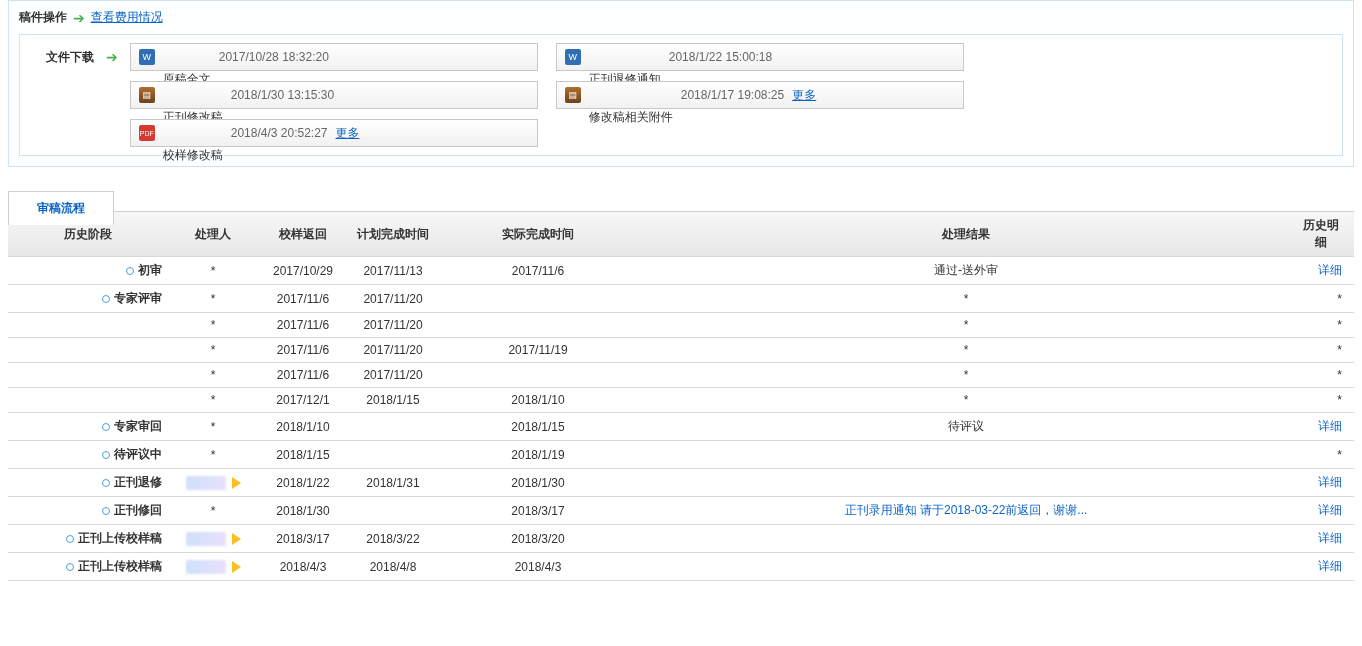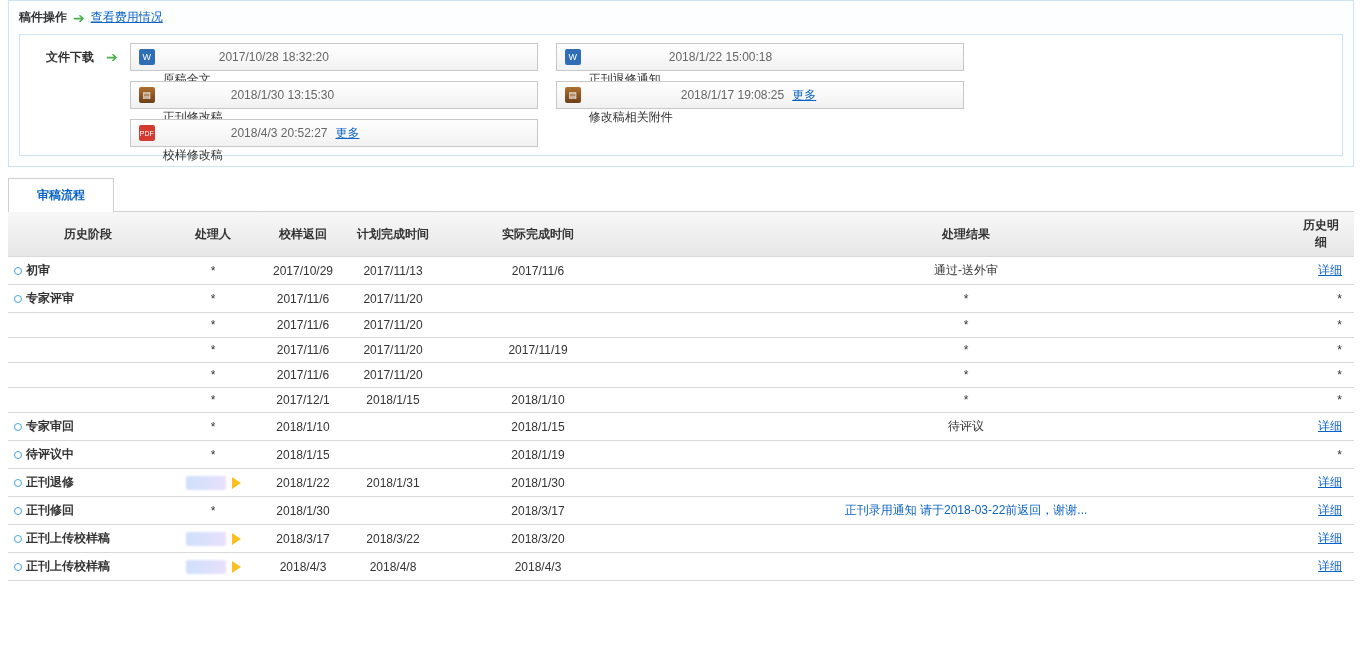--- a/index.html
+++ b/index.html
@@ -29,45 +29,45 @@
   .dl-item .name { font-weight: 400; margin-top: 44px; }
   .dl-item .ts { color: #666; }
   .file-icon { width: 16px; height: 16px; display: inline-flex; align-items: center; justify-content: center; border-radius: 2px; font-size: 9px; color: #fff; }
   .icon-doc { background: #2f6eb5; }
   .icon-zip { background: linear-gradient(#b07030,#6d4018); }
   .icon-pdf { background: #d43a2f; font-size: 7px; }
 
   
   .tabs-wrap { margin: 0 8px; }
   .tab-bar { display: flex; border-bottom: 1px solid #cfcfcf; }
-  .tab { padding: 8px 28px; border: 1px solid #cfcfcf; border-bottom: none; background: #fafafa; cursor: pointer; position: relative; top: 1px; }
+  .tab { padding: 8px 28px; border: 1px solid #cfcfcf; border-bottom: none; background: #fafafa; cursor: pointer; position: relative; top: 14px; }
   .tab.active { background: #fff; color: #0b63c6; font-weight: bold; }
 
   
   .tbl-wrap { margin: 0 8px; }
   table.grid { width: 100%; border-collapse: collapse; }
   table.grid th, table.grid td { border-bottom: 1px solid #d9d9d9; padding: 5px 6px; font-size: 12px; height: 24px; }
   table.grid th {
     background: linear-gradient(#f7f7f7,#e7e7e7);
     font-weight: bold; text-align: center;
   }
   .col-phase { width: 160px; text-align: left; }
   .col-handler { width: 90px; text-align: center; }
   .col-start { width: 90px; text-align: center; }
   .col-plan { width: 90px; text-align: center; }
   .col-actual { width: 200px; text-align: center; }
   .col-result { text-align: center; }
   .col-detail { width: 60px; text-align: right; padding-right: 12px !important; }
-  td.col-phase { text-align: left; }
+  td.col-phase { text-align: right; }
   td.col-detail { text-align: right; }
   td.col-handler, td.col-start, td.col-plan, td.col-actual, td.col-result, th.col-phase, th.col-handler, th.col-start, th.col-plan, th.col-actual, th.col-result, th.col-detail { text-align: center; }
   td.col-phase { padding-left: 4px; }
   .bullet { width: 8px; height: 8px; border: 1.5px solid #4aa3e0; border-radius: 50%; display: inline-block; margin-right: 4px; vertical-align: middle; }
   .phase-name { font-weight: bold; }
-  .detail-link { color: #0b63c6; text-decoration: underline; cursor: pointer; margin-top: 12px; }
+  .detail-link { color: #0b63c6; cursor: pointer; margin-top: 12px; }
   .result-link { color: #0b63c6; cursor: pointer; }
 
   .blurname { display: inline-block; width: 40px; height: 14px; background: linear-gradient(90deg,#cfe0fb,#e8e0fb); border-radius: 2px; filter: blur(1px); vertical-align: middle; }
   .play { display:inline-block; width:0; height:0; border-top:6px solid transparent; border-bottom:6px solid transparent; border-left:9px solid #fbbf24; margin-left:6px; vertical-align: middle; }
 </style>
 </head>
 <body>
 
 <div class="outer-panel">
   <div class="ops-line">

